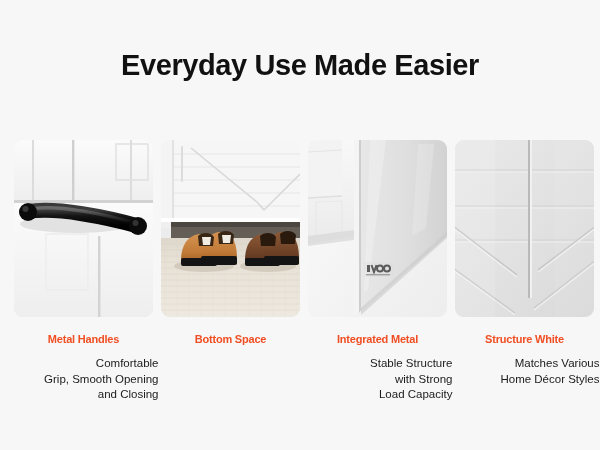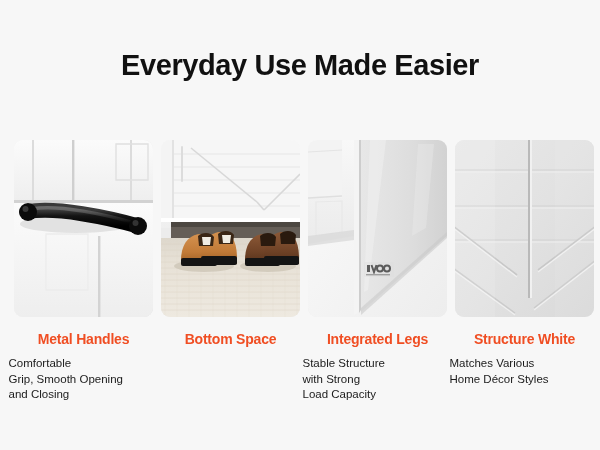--- a/index.html
+++ b/index.html
@@ -55,33 +55,33 @@
     height: 177px;
     border-radius: 9px;
     overflow: hidden;
     position: relative;
     background: #ececec;
   }
   .photo svg { display: block; width: 139px; height: 177px; }
 
   .card-heading {
     margin-top: 14px;
-    font-size: 14px;
+    font-size: 11px;
     font-weight: bold;
     color: #f04e23;
     letter-spacing: -0.2px;
     text-align: center;
     line-height: 17px;
     white-space: nowrap;
   }
   .card-desc {
     margin-top: 8px;
     font-size: 11.5px;
     color: #1b1b1b;
-    text-align: left;
+    text-align: right;
     line-height: 15.5px;
     width: 150px;
   }
 </style>
 </head>
 <body>
 
 <div class="banner">
 
   <div class="title">Everyday Use Made Easier</div>
@@ -292,21 +292,21 @@
           <g opacity="0.8">
             <rect x="56" y="122" width="30" height="15" rx="1.5" fill="#dcdcdc" opacity="0.45"></rect>
             <rect x="59" y="125" width="3" height="7" fill="#3a3a3a"></rect>
             <path d="M63.5 125 L66 132 L68.5 125" stroke="#3a3a3a" stroke-width="2" fill="none"></path>
             <circle cx="72" cy="128.5" r="3" fill="none" stroke="#3a3a3a" stroke-width="2"></circle>
             <circle cx="79" cy="128.5" r="3" fill="none" stroke="#3a3a3a" stroke-width="2"></circle>
             <rect x="58" y="134" width="24" height="1.4" fill="#8d8d8d"></rect>
           </g>
         </svg>
       </div>
-      <div class="card-heading">Integrated Legs</div>
+      <div class="card-heading">Integrated Metal</div>
       <div class="card-desc" style="white-space:pre-line;">Stable Structure
 with Strong
 Load Capacity</div>
     </div>
 
     <div class="card">
       <div class="photo">
         <svg viewBox="0 0 139 177" preserveAspectRatio="none">
           <defs>
             <linearGradient id="c4bg" x1="0" y1="0" x2="1" y2="1">

